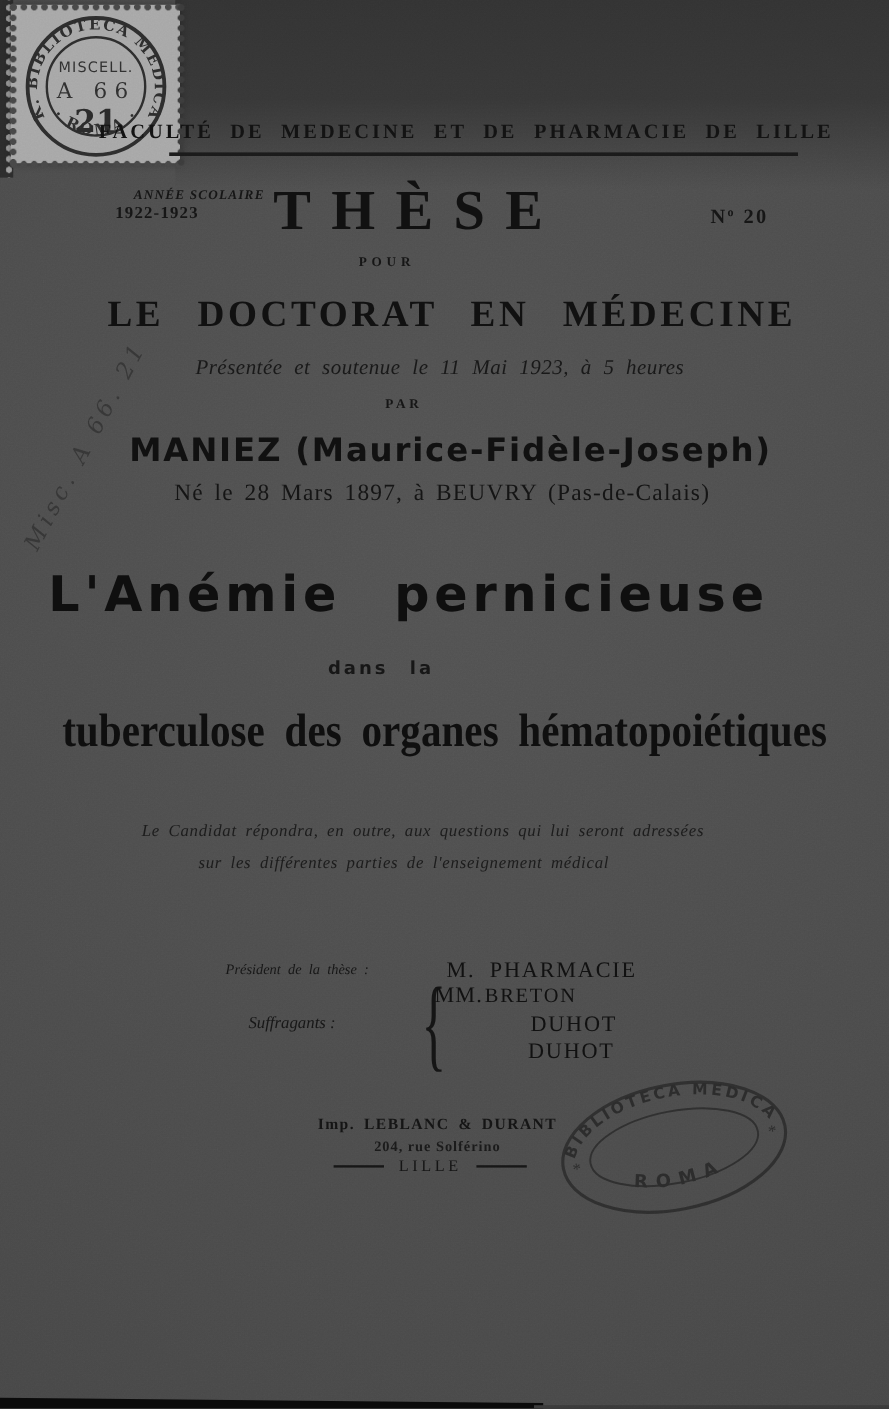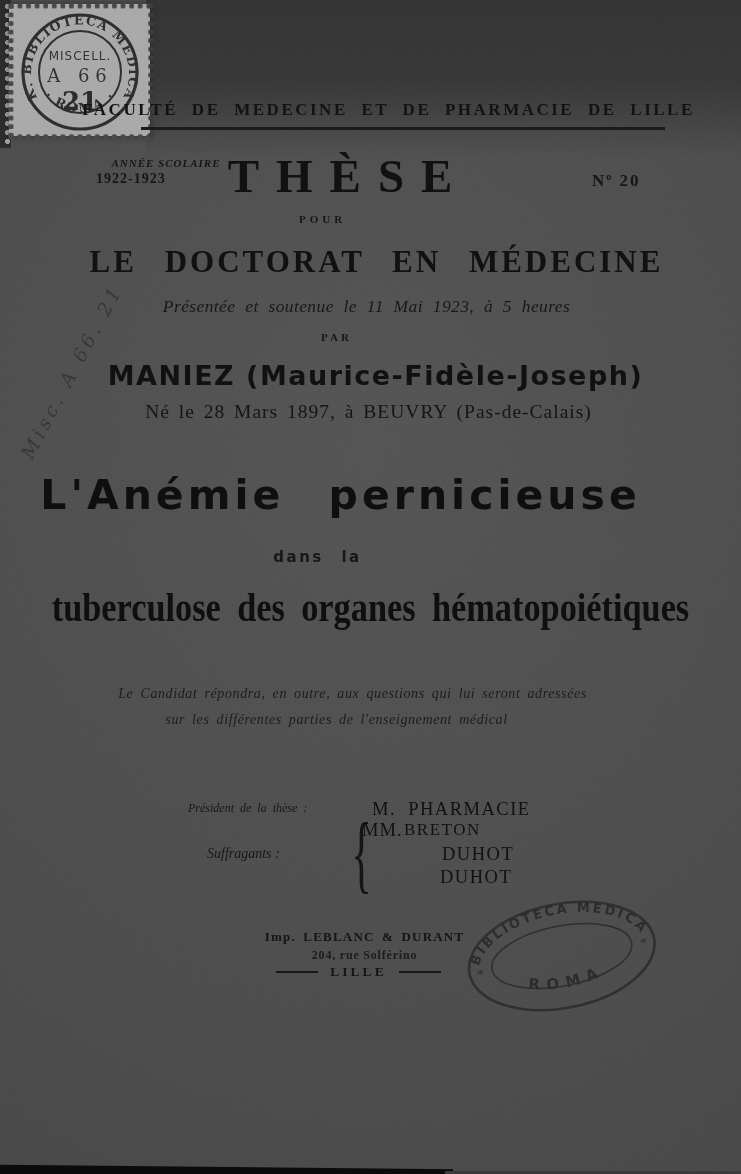--- a/index.html
+++ b/index.html
@@ -79,21 +79,21 @@
   .jury-m0{position:absolute;left:404px;top:820px;font-size:17px;letter-spacing:1.5px;color:#101010;}
   .jury-m1{position:absolute;left:442px;top:844px;font-size:18.5px;letter-spacing:1.5px;color:#101010;}
   .jury-m2{position:absolute;left:440px;top:867px;font-size:18.5px;letter-spacing:1.5px;color:#101010;}
   .printer1{top:929px;font-size:13px;font-weight:bold;letter-spacing:1.2px;word-spacing:3px;
     transform:translateX(-6px);color:#141414;}
   .printer2{top:948px;font-size:12px;font-weight:bold;letter-spacing:.8px;
     transform:translateX(-6px);color:#1a1a1a;}
   .printer3{position:absolute;left:0;right:0;top:964px;display:flex;align-items:center;
     justify-content:center;gap:12px;transform:translateX(-12px);}
   .printer3 .dash{width:42px;height:2.2px;background:#161616;}
-  .printer3 .city{font-size:13.5px;font-weight:bold;letter-spacing:3px;color:#141414;}
+  .printer3 .city{font-size:13.5px;font-weight:normal;letter-spacing:3px;color:#141414;}
   .oval-stamp{position:absolute;left:462px;top:897px;transform:rotate(-11deg);opacity:.85;}
   .bottom-bar{position:absolute;left:0;bottom:0;width:453px;height:10px;background:#0a0a0a;
     clip-path:polygon(0 8%,100% 52%,100% 100%,0 100%);}
   .bottom-smear{position:absolute;left:445px;bottom:0;width:296px;height:3.5px;background:#3a3a3a;}
   .grain{position:absolute;inset:0;pointer-events:none;opacity:.12;mix-blend-mode:overlay;}
 </style>
 </head>
 <body>
 
 <div class="page">

